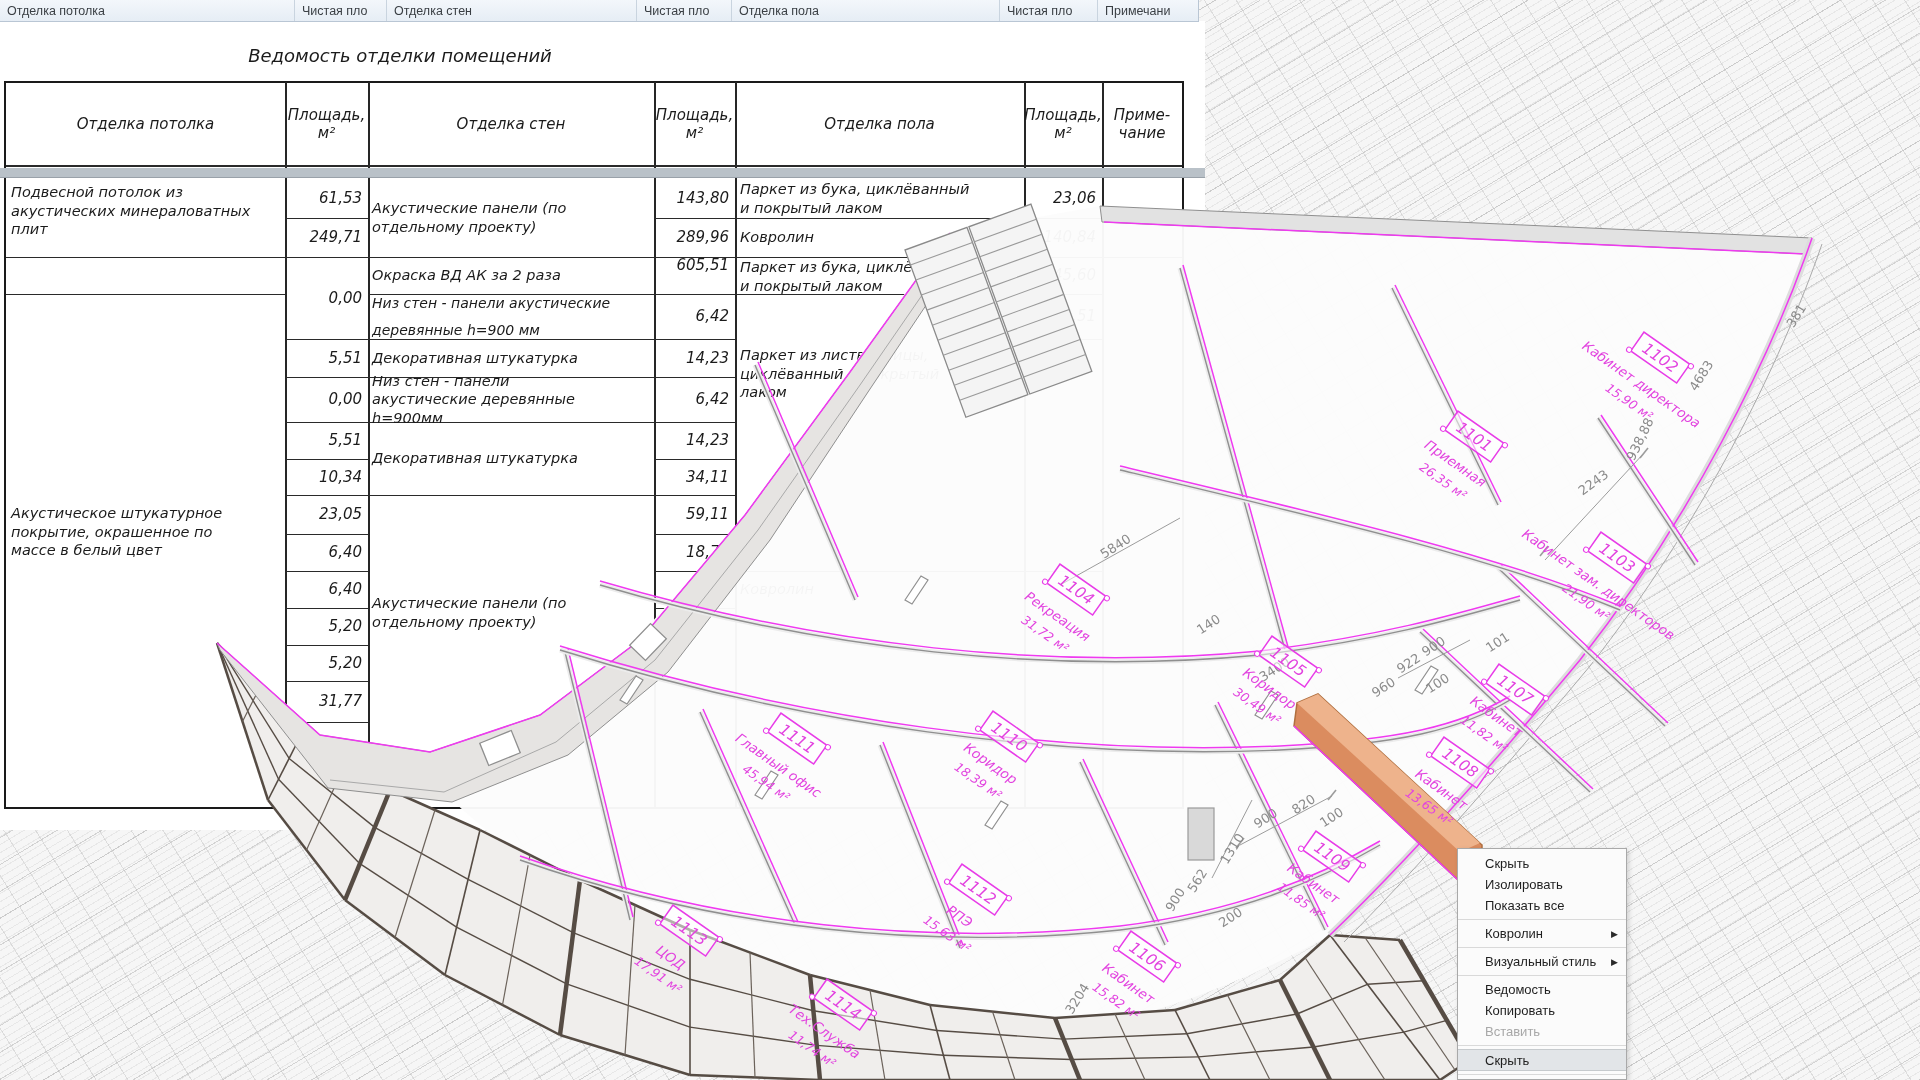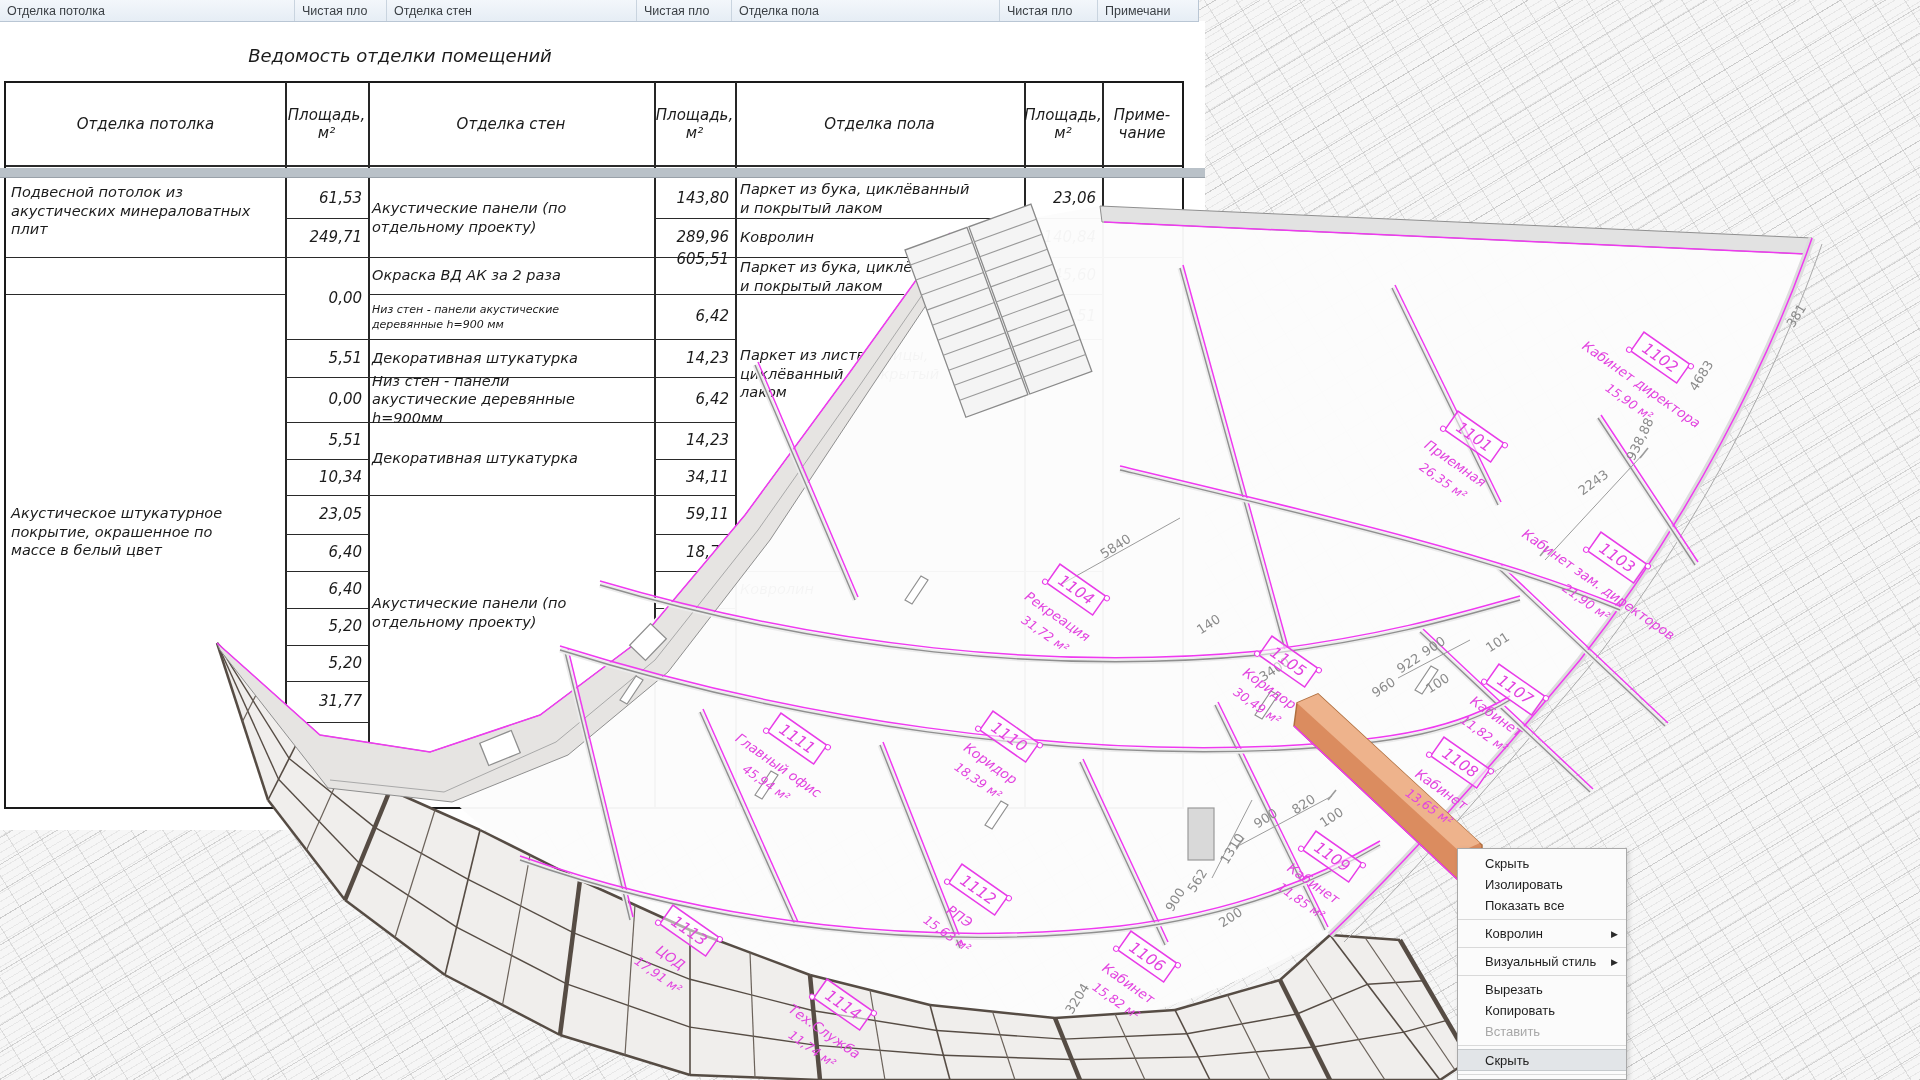--- a/index.html
+++ b/index.html
@@ -147,21 +147,21 @@
   <div class="hl" style="left:735px;top:550px;width:367px"></div>
 
   <div class="cell gost" style="left:11px;top:483px;width:248px">Акустическое штукатурное покрытие, окрашенное по массе в белый цвет</div>
   <div class="cell gost" style="left:11px;top:162px;width:240px">Подвесной потолок из акустических минераловатных плит</div>
 
   <div class="cell cc" style="left:372px;top:157px;height:79px;width:280px">
       <span class="gost" style="width:195px;font-size:14.5px;line-height:18.5px">Акустические панели (по отдельному проекту)</span>
     </div>
   <div class="cell cc gost" style="left:372px;top:236px;height:37px;width:280px">Окраска ВД АК за 2 раза</div>
   <div class="cell cc" style="left:372px;top:273px;height:45px;width:280px">
-      <span class="gost" style="width:245px;font-size:11px;line-height:15px">Низ стен - панели акустические деревянные h=900 мм</span>
+      <span class="gost" style="width:245px;font-size:14px;line-height:27px">Низ стен - панели акустические деревянные h=900 мм</span>
     </div>
   <div class="cell cc gost" style="left:372px;top:318px;height:38px;width:280px">Декоративная штукатурка</div>
   <div class="cell cc" style="left:372px;top:356px;height:45px;width:280px">
       <span class="gost" style="width:245px;font-size:14.5px;line-height:18.5px">Низ стен - панели акустические деревянные h=900мм</span>
     </div>
   <div class="cell cc gost" style="left:372px;top:401px;height:73px;width:280px">Декоративная штукатурка</div>
   <div class="cell cc" style="left:372px;top:474px;height:235px;width:280px">
       <span class="gost" style="width:200px;font-size:14.5px;line-height:18.5px">Акустические панели (по отдельному проекту)</span>
     </div>
 
@@ -180,21 +180,21 @@
   <div class="num gost" style="left:285px;top:447px;width:77px">10,34</div>
   <div class="num gost" style="left:285px;top:484px;width:77px">23,05</div>
   <div class="num gost" style="left:285px;top:522px;width:77px">6,40</div>
   <div class="num gost" style="left:285px;top:559px;width:77px">6,40</div>
   <div class="num gost" style="left:285px;top:596px;width:77px">5,20</div>
   <div class="num gost" style="left:285px;top:633px;width:77px">5,20</div>
   <div class="num gost" style="left:285px;top:671px;width:77px">31,77</div>
 
   <div class="num gost" style="left:654px;top:168px;width:75px">143,80</div>
   <div class="num gost" style="left:654px;top:207px;width:75px">289,96</div>
-  <div class="num gost" style="left:654px;top:229px;width:75px">605,51</div>
+  <div class="num gost" style="left:654px;top:235px;width:75px">605,51</div>
   <div class="num gost" style="left:654px;top:286px;width:75px">6,42</div>
   <div class="num gost" style="left:654px;top:328px;width:75px">14,23</div>
   <div class="num gost" style="left:654px;top:369px;width:75px">6,42</div>
   <div class="num gost" style="left:654px;top:410px;width:75px">14,23</div>
   <div class="num gost" style="left:654px;top:447px;width:75px">34,11</div>
   <div class="num gost" style="left:654px;top:484px;width:75px">59,11</div>
   <div class="num gost" style="left:654px;top:522px;width:75px">18,77</div>
   <div class="num gost" style="left:654px;top:559px;width:75px">18,77</div>
 
   <div class="num gost" style="left:1024px;top:168px;width:72px">23,06</div>
@@ -562,19 +562,19 @@
   <div class="mi">
       <span>Ковролин</span>
       <span class="arrow">▶</span>
     </div>
   <div class="msep"></div>
   <div class="mi">
       <span>Визуальный стиль</span>
       <span class="arrow">▶</span>
     </div>
   <div class="msep"></div>
-  <div class="mi">Вырезать</div>
+  <div class="mi">Ведомость</div>
   <div class="mi">Копировать</div>
   <div class="mi disabled">Вставить</div>
   <div class="msep"></div>
   <div class="mi hot">Скрыть</div>
   <div class="msep"></div>
 </div>
 
 </body></html>

